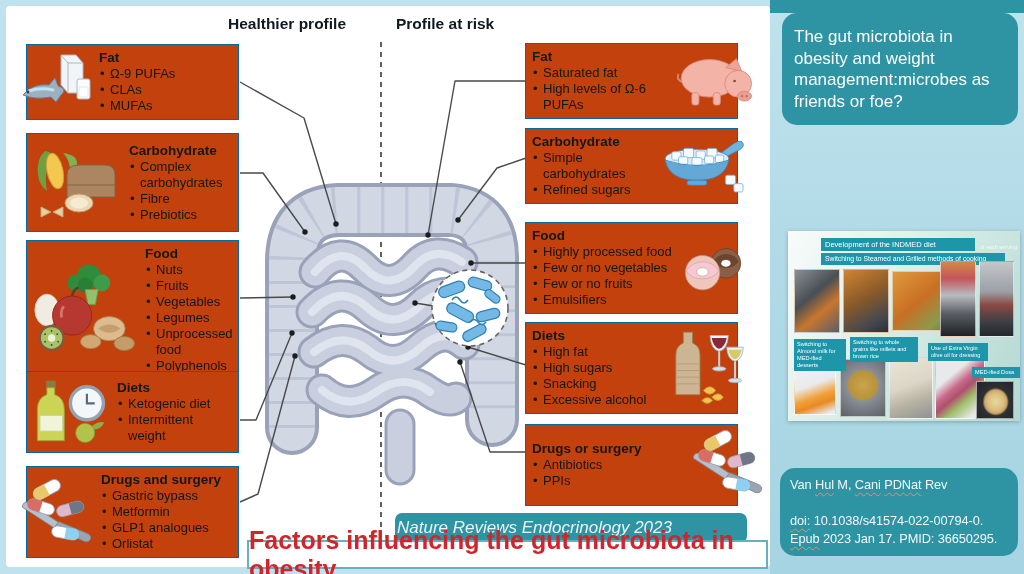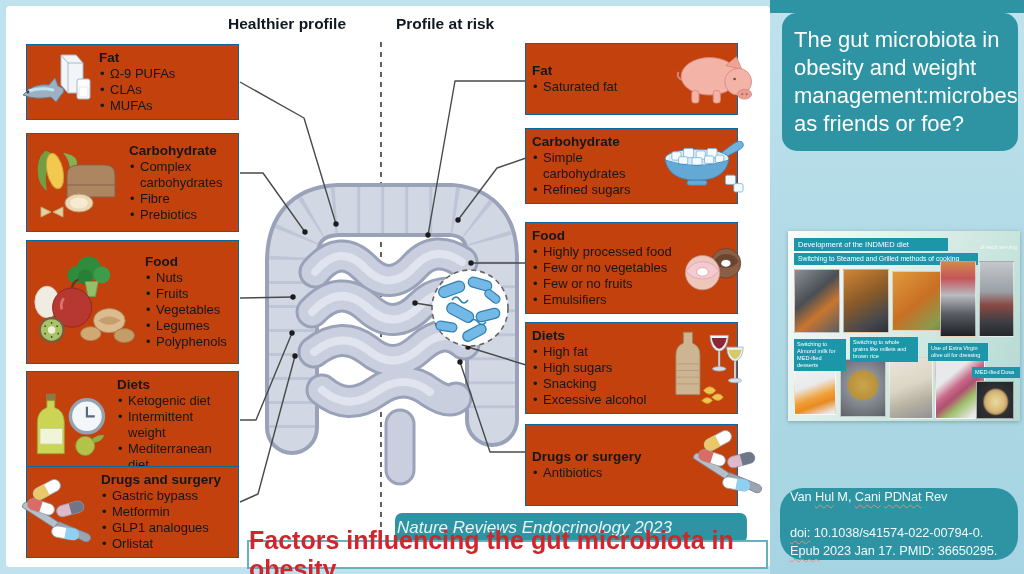--- a/index.html
+++ b/index.html
@@ -34,30 +34,30 @@
       border-radius:7px;color:#eaf5f6;font-style:italic;font-size:17px;display:flex;align-items:center;
       padding-left:2px;box-sizing:border-box;}
   .caption-box{position:absolute;left:247px;top:540px;width:521px;height:29px;background:#ffffff;
       border:2px solid #62b2bf;box-sizing:border-box;display:flex;align-items:center;justify-content:center;
       color:#d2252b;font-size:25px;font-weight:600;}
 
   .side-panel{position:absolute;left:770px;top:0;width:254px;height:574px;
       background:linear-gradient(180deg,#bfe3ed 0%,#b1dae6 45%,#a6d4e2 100%);}
   .panel-top-strip{position:absolute;left:0;top:0;width:254px;height:13px;background:#2e93a3;}
   .title-box{position:absolute;left:12px;top:13px;width:236px;box-sizing:border-box;background:#2e93a3;
-      border-radius:15px;padding:13px 12px;color:#fdfefe;font-size:22px;line-height:1.27;}
-  .citation-box{position:absolute;left:10px;top:488px;width:238px;box-sizing:border-box;background:#2e93a3;
-      border-radius:23px;padding:0 10px;color:#f2f9fa;font-size:12.8px;line-height:1.4;letter-spacing:-0.1px;}
+      border-radius:15px;padding:13px 12px;color:#fdfefe;font-size:17px;line-height:1.27;}
+  .citation-box{position:absolute;left:10px;top:468px;width:238px;box-sizing:border-box;background:#2e93a3;
+      border-radius:15px;padding:8px 10px;color:#f2f9fa;font-size:12.8px;line-height:1.4;letter-spacing:-0.1px;}
   .sq{text-decoration:underline;text-decoration-style:wavy;text-decoration-color:#ff8076;
       text-decoration-thickness:1px;text-underline-offset:3px;}
 
   .collage{position:absolute;left:18px;top:231px;width:232px;height:190px;
       background:linear-gradient(120deg,#f8fcfb 0%,#e2f1ec 35%,#c2e1da 75%,#b4d8d2 100%);
       box-shadow:0 1px 4px rgba(0,0,0,.25);overflow:hidden;}
-  .c-banner{position:absolute;background:#1d96aa;color:#fff;padding:2px 4px;line-height:1.2;}
+  .c-banner{position:absolute;background:#1d96aa;color:#fff;padding:2px 4px;line-height:1.2;margin-left:27px;}
   .c-b1{left:6px;top:7px;width:146px;font-size:7.5px;}
   .c-b2{left:6px;top:22px;width:176px;font-size:6.8px;}
   .c-faint{position:absolute;right:3px;top:13px;font-size:5.5px;color:rgba(255,255,255,.8);}
   .c-label{position:absolute;background:#1d96aa;color:#fff;font-size:5.6px;line-height:1.25;padding:2px 3px;}
   .c-l1{left:6px;top:108px;width:46px;}
   .c-l2{left:62px;top:106px;width:62px;}
   .c-l3{left:140px;top:112px;width:54px;}
   .c-l4{left:184px;top:136px;width:42px;}
   .photo{position:absolute;border:1px solid rgba(255,255,255,.6);box-sizing:border-box;}
   .p1{left:6px;top:38px;width:46px;height:64px;background:linear-gradient(140deg,#8a8f96 0%,#4a4e55 40%,#c8762f 65%,#5a5e66 100%);}
@@ -216,40 +216,40 @@
             <ellipse cx="62" cy="86" rx="11" ry="7.5" fill="#cfa873" stroke="#a98151"></ellipse>
             <ellipse cx="98" cy="88" rx="11" ry="7.5" fill="#c49c68" stroke="#a07a4a"></ellipse>
           </svg>
         </span>
         <div class="content">
           <div class="box-title">Food</div>
           <div class="item">Nuts</div>
           <div class="item">Fruits</div>
           <div class="item">Vegetables</div>
           <div class="item">Legumes</div>
+          <div class="item">Unprocessed food</div>
           <div class="item">Polyphenols</div>
         </div>
       </div>
       <div class="box lb3">
         <span class="icon">
           <svg width="80" height="70" viewBox="0 0 92 80">
             <rect x="15" y="4" width="11" height="8" fill="#8c7a46"></rect>
             <path d="M16 12 h9 v8 q11 4 11 17 v36 h-31 v-36 q0 -13 11 -17z" fill="#cbd455" stroke="#97a338"></path>
             <rect x="8" y="44" width="26" height="18" fill="#f0f4d8" stroke="#c9d29a"></rect>
             <circle cx="62" cy="30" r="19" fill="#f4f7fa" stroke="#94a2b2" stroke-width="4"></circle>
             <path d="M62 19 v11 h9" stroke="#5a6a7a" stroke-width="2.5" fill="none"></path>
             <circle cx="60" cy="64" r="11" fill="#b3c24a" stroke="#86962f"></circle>
             <path d="M68 56 q8 -6 14 -4 q-4 8 -12 8z" fill="#8fae48"></path>
           </svg>
         </span>
         <div class="content">
           <div class="box-title">Diets</div>
           <div class="item">Ketogenic diet</div>
           <div class="item">Intermittent weight</div>
-          <div class="item">Mediterranean diet</div>
         </div>
       </div>
       <div class="box lb4">
         <span class="icon">
           <svg width="78" height="74" viewBox="0 0 96 88">
             <g stroke="#7e8894" stroke-width="1.2">
               <path d="M4 38 l40 26 q5 3 8 -1 l-3 -6 -38 -25 q-6 -1 -7 6z" fill="#b7c0ca"></path>
               <path d="M44 62 l36 18 q6 2 8 -3 q1 -5 -5 -7 l-34 -14z" fill="#9aa5b1"></path>
             </g>
             <g transform="rotate(-28 34 16)">
@@ -275,20 +275,21 @@
           <div class="item">Gastric bypass</div>
           <div class="item">Metformin</div>
           <div class="item">GLP1 analogues</div>
           <div class="item">Orlistat</div>
         </div>
       </div>
       <div class="box rb0">
         <div class="content">
           <div class="box-title">Fat</div>
           <div class="item">Saturated fat</div>
+          <div class="item">High levels of Ω-6 PUFAs</div>
         </div>
         <span class="icon">
           <svg width="82" height="60" viewBox="0 0 92 66">
             <path d="M10 34 q-8 -2 -5 -9" stroke="#d98a7f" stroke-width="2" fill="none"></path>
             <ellipse cx="40" cy="30" rx="32" ry="21" fill="#f4b3a7" stroke="#d98a7f"></ellipse>
             <rect x="20" y="46" width="8" height="14" rx="3" fill="#f4b3a7" stroke="#d98a7f"></rect>
             <rect x="44" y="46" width="8" height="14" rx="3" fill="#f4b3a7" stroke="#d98a7f"></rect>
             <path d="M58 18 l12 -10 6 14z" fill="#efa296" stroke="#d98a7f"></path>
             <circle cx="72" cy="36" r="15" fill="#f4b3a7" stroke="#d98a7f"></circle>
             <ellipse cx="79" cy="50" rx="8" ry="5.5" fill="#ea9d91" stroke="#d98a7f"></ellipse>
@@ -374,20 +375,21 @@
               <path d="M50 82 q8 -8 14 0 q-6 8 -14 0z"></path>
               <path d="M38 86 q7 -7 13 0 q-6 7 -13 0z"></path>
             </g>
           </svg>
         </span>
       </div>
       <div class="box rb4">
         <div class="content">
           <div class="box-title">Drugs or surgery</div>
           <div class="item">Antibiotics</div>
+          <div class="item">PPIs</div>
         </div>
         <span class="icon">
           <svg width="78" height="74" viewBox="0 0 96 88">
             <g stroke="#7e8894" stroke-width="1.2">
               <path d="M4 38 l40 26 q5 3 8 -1 l-3 -6 -38 -25 q-6 -1 -7 6z" fill="#b7c0ca"></path>
               <path d="M44 62 l36 18 q6 2 8 -3 q1 -5 -5 -7 l-34 -14z" fill="#9aa5b1"></path>
             </g>
             <g transform="rotate(-28 34 16)">
               <rect x="16" y="9" width="36" height="15" rx="7.5" fill="#fff" stroke="#98a2ae"></rect>
               <path d="M16 16.5 a7.5 7.5 0 0 1 7.5 -7.5 h10.5 v15 h-10.5 a7.5 7.5 0 0 1 -7.5 -7.5z" fill="#e9c86a"></path>

